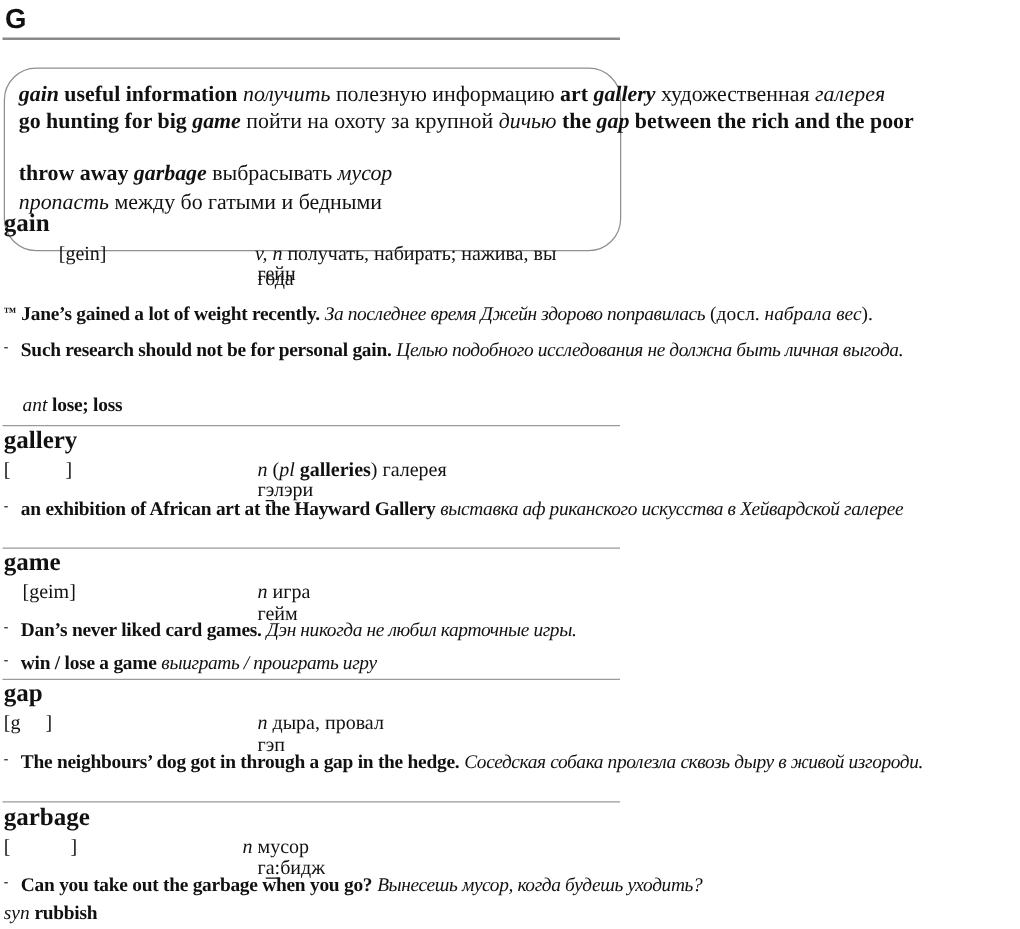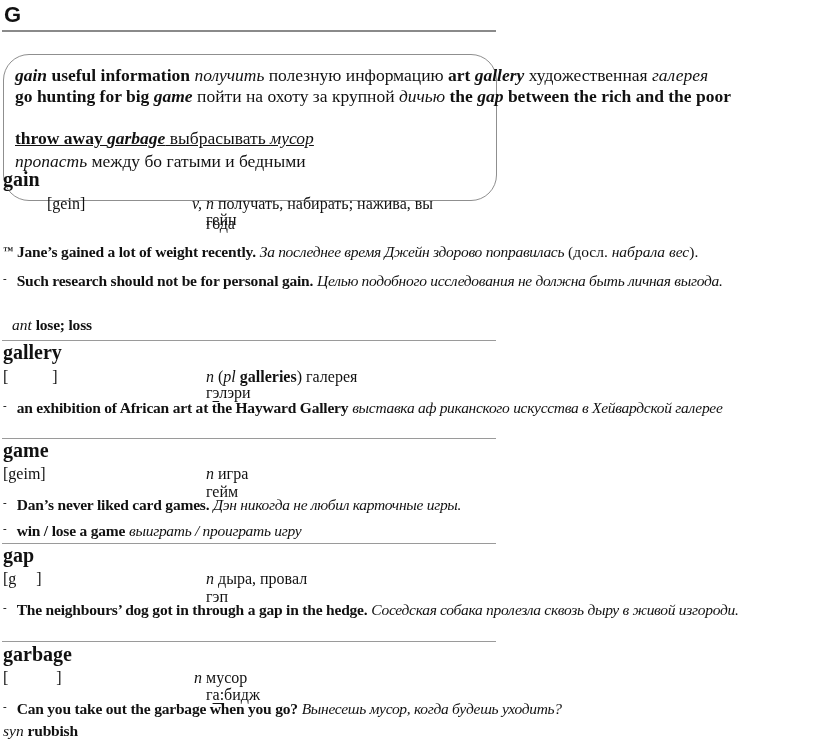--- a/index.html
+++ b/index.html
@@ -43,38 +43,38 @@
 <div class="abs phr" style="left:15px; top:65px;text-align:center;">
   <span class="b i">gain</span><span class="b"> useful information </span><span class="i">получить</span><span> полезную информацию </span><span class="b">art </span><span class="b i">gallery</span><span> художественная </span><span class="i">галерея</span>
 </div>
 <div class="abs phr" style="left:15px; top:86px;">
   <span class="b">go hunting for big </span><span class="b i">game</span><span> пойти на охоту за крупной </span><span class="i">дичью</span>
   <span class="b">the </span><span class="b i">gap</span><span class="b"> between the rich and the poor</span>
 </div>
 <div class="abs phr" style="left:15px; top:107px;margin-top:44px;">
   <span class="i">пропасть</span><span> между бо гатыми и бедными</span>
 </div>
-<div class="abs phr" style="left:15px; top:128px;text-decoration:underline;">
+<div class="abs phr" style="left:15px; top:128px;">
   <span class="b">throw away </span><span class="b i">garbage</span><span> выбрасывать </span><span class="i">мусор</span>
 </div>
 
 <div>
   <div class="abs hw" style="left:3px; top:168px;">gain</div>
   <div class="abs tr" style="left:206px; top:171px;">гейн</div>
   <div class="abs pron" style="left:3px; top:195px;margin-left:44px;">[gein]</div>
-  <div class="abs def" style="left:192px; top:195px;"><span class="i">v, n</span><span> получать, набирать; нажива, вы</span></div>
+  <div class="abs def" style="left:204px; top:195px;"><span class="i">v, n</span><span> получать, набирать; нажива, вы</span></div>
   <div class="abs def" style="left:206px; top:215px;">года</div>
 
   <div class="abs ex" style="left:3px; top:240px; width:810px;">
     <span class="tm">™</span><span class="en">Jane’s gained a lot of weight recently.</span> <span class="ru">За последнее время Джейн здорово поправилась</span><span> (досл. </span><span class="i">набрала вес</span><span>).</span>
   </div>
   <div class="abs ex" style="left:3px; top:267px; width:800px;">
     <span class="bullet">-</span><span class="en">Such research should not be for personal gain.</span> <span class="ru">Целью подобного исследования не должна быть личная выгода.</span>
   </div>
-  <div class="abs ex" style="left:12px; top:314px;">
+  <div class="abs ex" style="left:18px; top:314px;">
     <span class="i">ant</span> <span class="en">lose; loss</span>
   </div>
 </div>
 
 <div class="rule thin" style="left:2px; top:340px; width:494px;"></div>
 
 <div>
   <div class="abs hw" style="left:3px; top:341px;">gallery</div>
   <div class="abs tr" style="left:206px; top:344px;"><span>г</span><span class="mac">э</span><span>лэри</span></div>
   <div class="abs pron" style="left:3px; top:368px; white-space:pre;">[           ]</div>
@@ -82,21 +82,21 @@
   <div class="abs ex" style="left:3px; top:394px; width:800px;">
     <span class="bullet">-</span><span class="en">an exhibition of African art at the Hayward Gallery</span> <span class="ru">выставка аф риканского искусства в Хейвардской галерее</span>
   </div>
 </div>
 
 <div class="rule thin" style="left:2px; top:438px; width:494px;"></div>
 
 <div>
   <div class="abs hw" style="left:3px; top:439px;">game</div>
   <div class="abs tr" style="left:206px; top:443px;">гейм</div>
-  <div class="abs pron" style="left:3px; top:465px;">[geim]</div>
+  <div class="abs pron" style="left:18px; top:465px;">[geim]</div>
   <div class="abs def" style="left:206px; top:465px;"><span class="i">n</span><span> игра</span></div>
   <div class="abs ex" style="left:3px; top:491px;">
     <span class="bullet">-</span><span class="en">Dan’s never liked card games.</span> <span class="ru">Дэн никогда не любил карточные игры.</span>
   </div>
   <div class="abs ex" style="left:3px; top:517px;">
     <span class="bullet">-</span><span class="en">win / lose a game</span> <span class="ru">выиграть / проиграть игру</span>
   </div>
 </div>
 
 <div class="rule thin" style="left:2px; top:543px; width:494px;"></div>

